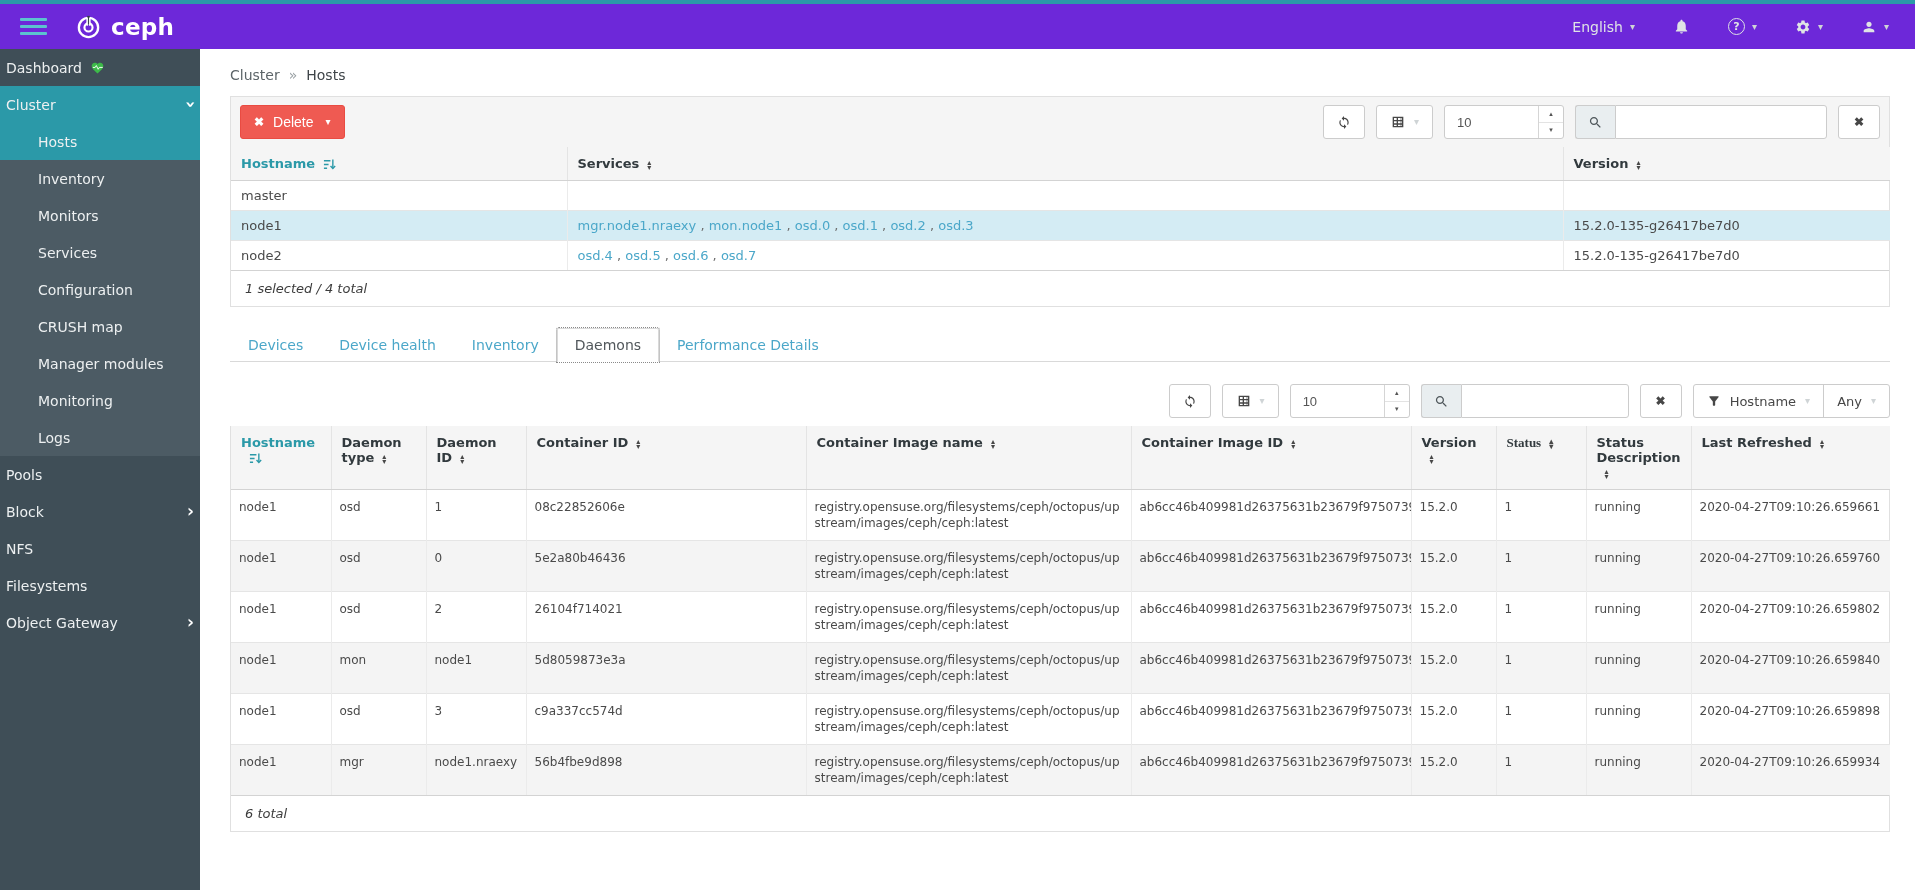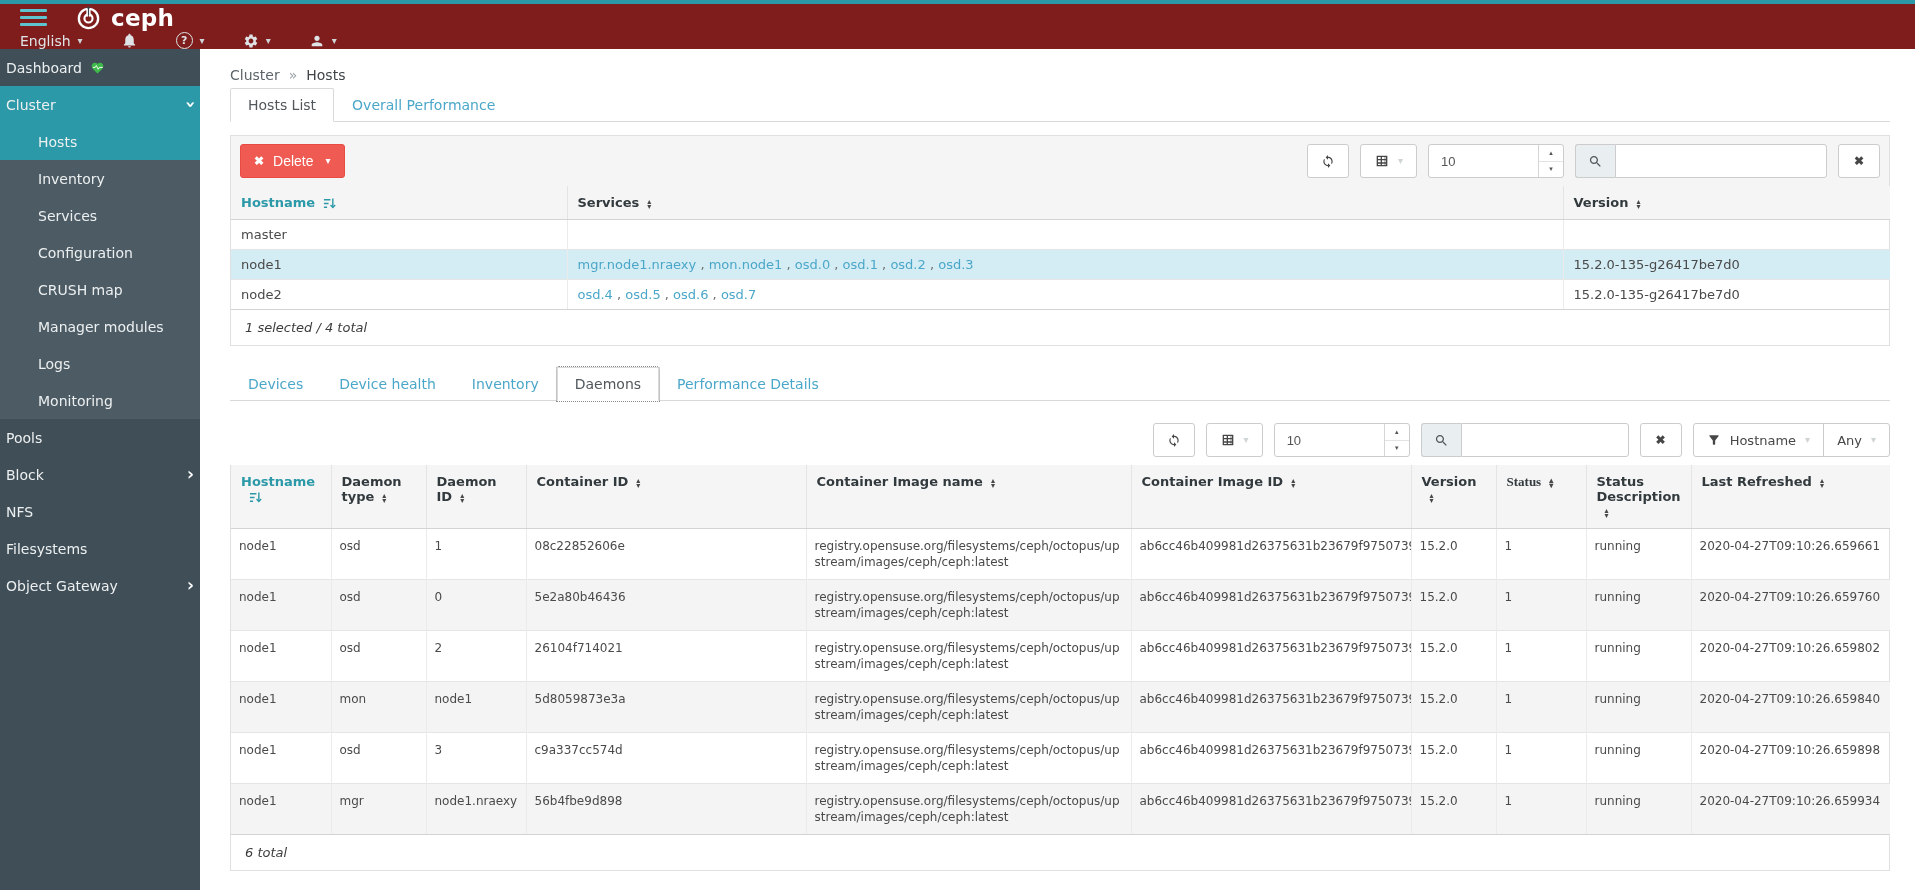--- a/index.html
+++ b/index.html
@@ -6,24 +6,23 @@
   html,body { margin:0; padding:0; }
   body {
     width:1915px; height:890px; overflow:hidden;
     font-family:"DejaVu Sans","Liberation Sans",sans-serif;
     background:#ffffff; color:#4a4a4a;
   }
   .app { position:relative; width:1915px; height:890px; }
 
   
   .navbar {
-    height:49px; background:#7f1d1d; border-top:4px solid #2b99a8;
-    display:flex; justify-content:space-between;
+    height:49px; background:#6d28d9; border-top:4px solid #2b99a8;
+    display:flex; align-items:center; justify-content:space-between;
     padding:0 26px 0 20px;
-    flex-direction:column;
   }
   .nav-left { display:flex; align-items:center; }
   .burger { display:flex; flex-direction:column; gap:4px; width:27px; cursor:pointer; background:none; border:none; padding:0; }
   .burger span { display:block; height:3px; border-radius:1px; background:#5cc3cf; }
   .brand { display:flex; align-items:center; gap:9px; margin-left:28px; color:#fff; cursor:pointer; }
   .brand-text { font-size:23px; font-weight:bold; letter-spacing:.3px; }
   .nav-right { display:flex; align-items:center; gap:38px; color:#dfe3e5; font-size:14px; }
   .nav-item { display:flex; align-items:center; gap:7px; cursor:pointer; }
   .nav-item svg { fill:#dfe3e5; }
   .caret { font-size:10px; color:#cfd4d6; line-height:1; }
@@ -63,21 +62,21 @@
   .tb-right { margin-left:auto; display:flex; align-items:center; gap:11px; }
 
   .btn { background:#fff; border:1px solid #ccc; border-radius:3px; height:34px;
     display:flex; align-items:center; justify-content:center; padding:0 13px; gap:8px;
     color:#474747; font-size:13px; cursor:pointer; }
   .btn svg { fill:#474747; }
   .btn-danger { background:#ef5a52; border:1px solid #e94b42; border-radius:3px; height:34px;
     color:#fff; display:flex; align-items:center; gap:9px; padding:0 13px; font-size:14px; cursor:pointer; }
   .x-glyph { font-size:12px; font-weight:bold; line-height:1; }
 
-  .num-input { width:136px; height:34px; background:#fff; border:1px solid #ccc; border-radius:3px; display:flex; }
+  .num-input { width:120px; height:34px; background:#fff; border:1px solid #ccc; border-radius:3px; display:flex; }
   .num-input input { border:none; outline:none; width:78px; padding-left:12px; font-size:13px; color:#555; background:transparent; }
   .spinner { margin-left:auto; width:25px; border-left:1px solid #d5d5d5; display:flex; flex-direction:column; }
   .spin-btn { flex:1; display:flex; align-items:center; justify-content:center; font-size:7px; color:#555; cursor:pointer; }
   .spin-btn.up { border-bottom:1px solid #e3e3e3; }
 
   .search-group { display:flex; height:34px; }
   .search-addon { width:40px; background:#e9eef0; border:1px solid #ccc; border-right:none;
     border-radius:3px 0 0 3px; display:flex; align-items:center; justify-content:center; }
   .search-addon svg { fill:#4e565a; }
   .search-input { border:1px solid #ccc; border-radius:0 3px 3px 0; outline:none; padding:0 8px; font-size:13px; color:#444; }
@@ -199,46 +198,51 @@
             <span class="sb-label">Hosts</span>
           </span>
         </div>
         <div class="sb-item sub">
           <span class="sb-left">
             <span class="sb-label">Inventory</span>
           </span>
         </div>
         <div class="sb-item sub">
           <span class="sb-left">
+            <span class="sb-label">Monitors</span>
+          </span>
+        </div>
+        <div class="sb-item sub">
+          <span class="sb-left">
             <span class="sb-label">Services</span>
           </span>
         </div>
         <div class="sb-item sub">
           <span class="sb-left">
             <span class="sb-label">Configuration</span>
           </span>
         </div>
         <div class="sb-item sub">
           <span class="sb-left">
             <span class="sb-label">CRUSH map</span>
           </span>
         </div>
         <div class="sb-item sub">
           <span class="sb-left">
             <span class="sb-label">Manager modules</span>
           </span>
         </div>
         <div class="sb-item sub">
           <span class="sb-left">
+            <span class="sb-label">Monitoring</span>
+          </span>
+        </div>
+        <div class="sb-item sub">
+          <span class="sb-left">
             <span class="sb-label">Logs</span>
-          </span>
-        </div>
-        <div class="sb-item sub">
-          <span class="sb-left">
-            <span class="sb-label">Monitoring</span>
           </span>
         </div>
         <div class="sb-item">
           <span class="sb-left">
             <span class="sb-label">Pools</span>
           </span>
         </div>
         <div class="sb-item">
           <span class="sb-left">
             <span class="sb-label">Block</span>
@@ -262,24 +266,20 @@
           <span class="chev right">›</span>
         </div>
       </nav>
   </aside>
 
   <main class="main">
     <div class="breadcrumb">
       <span>Cluster</span><span class="bc-sep">»</span><span class="bc-current">Hosts</span>
     </div>
 
-    <div class="tabs">
-        <a class="tab active">Hosts List</a>
-        <a class="tab">Overall Performance</a>
-      </div>
 
     <section class="block1">
       <div class="toolbar">
         <button class="btn-danger">
           <span class="x-glyph">✖</span>
           <span>Delete</span>
           <span class="caret" style="color:#fff;margin-left:3px;">▾</span>
         </button>
         <div class="tb-right">
           <button class="btn icon-btn">

